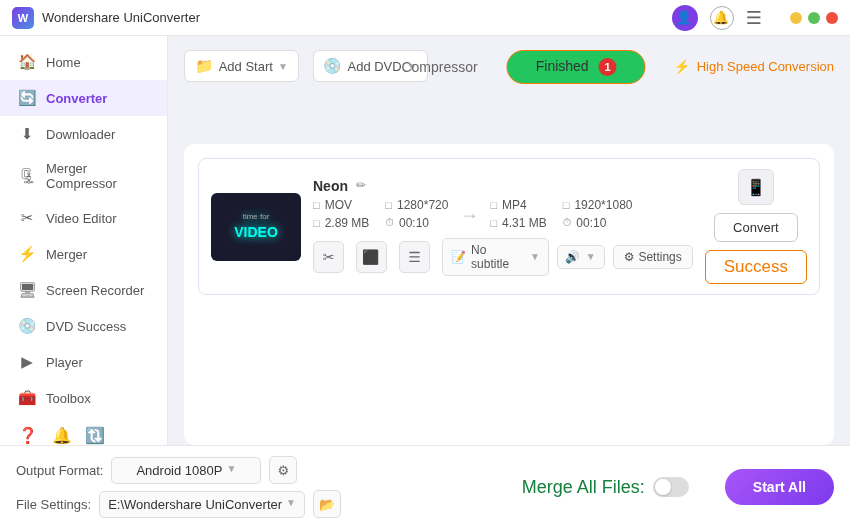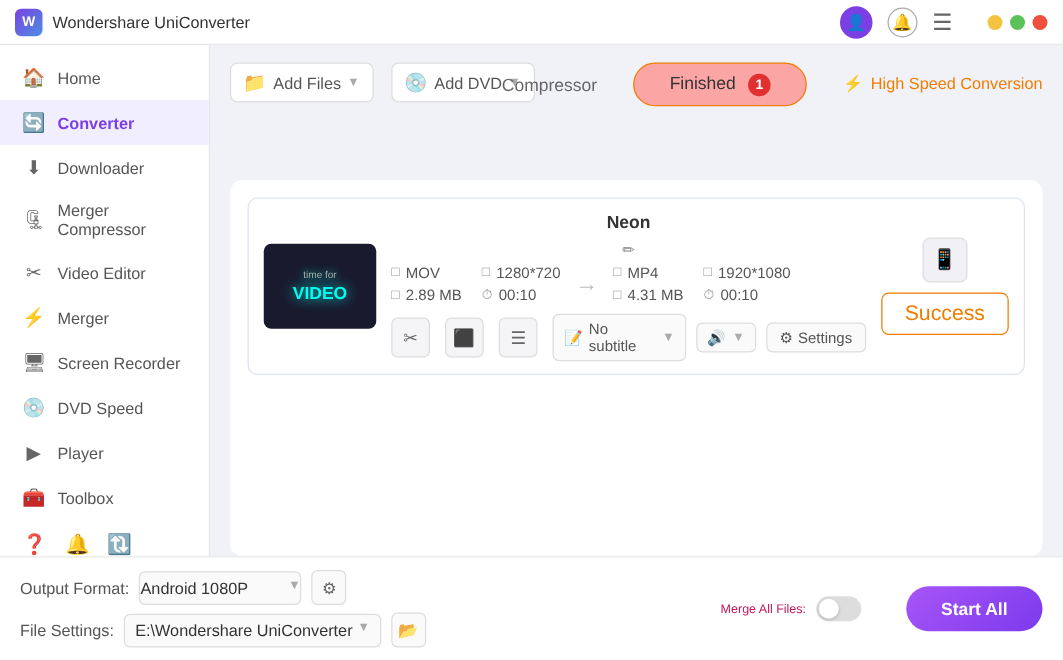--- a/index.html
+++ b/index.html
@@ -203,21 +203,21 @@
       cursor: pointer;
       color: #666;
       background: transparent;
       border: 1.5px solid transparent;
       transition: all 0.15s;
     }
     .tab.active {
       border-color: #f07c00;
       color: #333;
       font-weight: 500;
-      background: #fca5a5;
+      background: #22c55e;
     }
     .tab-badge {
       display: inline-flex;
       align-items: center;
       justify-content: center;
       background: #e03030;
       color: white;
       border-radius: 50%;
       width: 18px;
       height: 18px;
@@ -267,23 +267,21 @@
       color: #aaa;
     }
     .file-info {
       flex: 1;
       display: flex;
       flex-direction: column;
       gap: 4px;
     }
     .file-name-row {
       display: flex;
-      align-items: center;
       gap: 8px;
-      flex-direction: column;
     }
     .file-name {
       font-size: 14px;
       font-weight: 600;
       color: #333;
     }
     .file-edit-icon {
       color: #888;
       font-size: 12px;
       cursor: pointer;
@@ -418,24 +416,24 @@
       gap: 20px;
       flex-shrink: 0;
     }
     .bottom-label {
       color: #555;
       white-space: nowrap;
     }
     .bottom-select {
       display: flex;
       align-items: flex-start;
-      gap: 20px;
+      gap: 4px;
       border: 1px solid #ddd;
       border-radius: 5px;
-      padding: 5px 0;
+      padding: 5px 24px;
       background: #fafafa;
       cursor: pointer;
       font-size: 13px;
       color: #333;
       min-width: 130px;
       justify-content: space-between;
     }
     .bottom-icon-btn {
       width: 28px;
       height: 28px;
@@ -446,22 +444,22 @@
       justify-content: center;
       cursor: pointer;
       color: #666;
       font-size: 13px;
       background: #fafafa;
     }
     .merge-toggle {
       display: flex;
       align-items: center;
       gap: 8px;
-      font-size: 10px;
-      color: #be185d;
+      font-size: 18px;
+      color: #15803d;
       margin-left: auto;
     }
     .toggle-switch {
       width: 36px;
       height: 20px;
       background: #ddd;
       border-radius: 10px;
       position: relative;
       cursor: pointer;
     }
@@ -559,21 +557,21 @@
     <div class="sidebar-item">
       <span class="sidebar-icon">⚡</span>
       <span>Merger</span>
     </div>
     <div class="sidebar-item">
       <span class="sidebar-icon">🖥</span>
       <span>Screen Recorder</span>
     </div>
     <div class="sidebar-item">
       <span class="sidebar-icon">💿</span>
-      <span>DVD Speed</span>
+      <span>DVD Success</span>
     </div>
     <div class="sidebar-item">
       <span class="sidebar-icon">▶</span>
       <span>Player</span>
     </div>
     <div class="sidebar-item">
       <span class="sidebar-icon">🧰</span>
       <span>Toolbox</span>
     </div>
     <div class="sidebar-divider"></div>
@@ -582,21 +580,21 @@
       <span style="cursor:pointer;">🔔</span>
       <span style="cursor:pointer;">🔃</span>
     </div>
   </div>
 
   <div class="content-area">
 
     <div class="toolbar">
       <div class="toolbar-btn">
         <span class="toolbar-btn-icon">📁</span>
-        <span>Add Files</span>
+        <span>Add Start</span>
         <span style="color:#aaa;font-size:10px;">▼</span>
       </div>
       <div class="toolbar-btn">
         <span class="toolbar-btn-icon">💿</span>
         <span>Add DVD</span>
         <span style="color:#aaa;font-size:10px;">▼</span>
       </div>
       <div class="toolbar-divider"></div>
       <div class="high-speed">
         <span>⚡</span>
@@ -696,20 +694,21 @@
             </div>
             <div class="settings-btn">
               <span>⚙</span>
               <span>Settings</span>
             </div>
           </div>
         </div>
 
         <div class="file-actions">
           <div style="width:36px;height:36px;background:#f0f0f5;border:1px solid #ddd;border-radius:6px;display:flex;align-items:center;justify-content:center;cursor:pointer;font-size:16px;">📱</div>
+          <button class="convert-btn">Convert</button>
           <button class="success-btn">Success</button>
         </div>
 
       </div>
     </div>
 
   </div>
 </div>
 
 <div class="bottom-bar">

